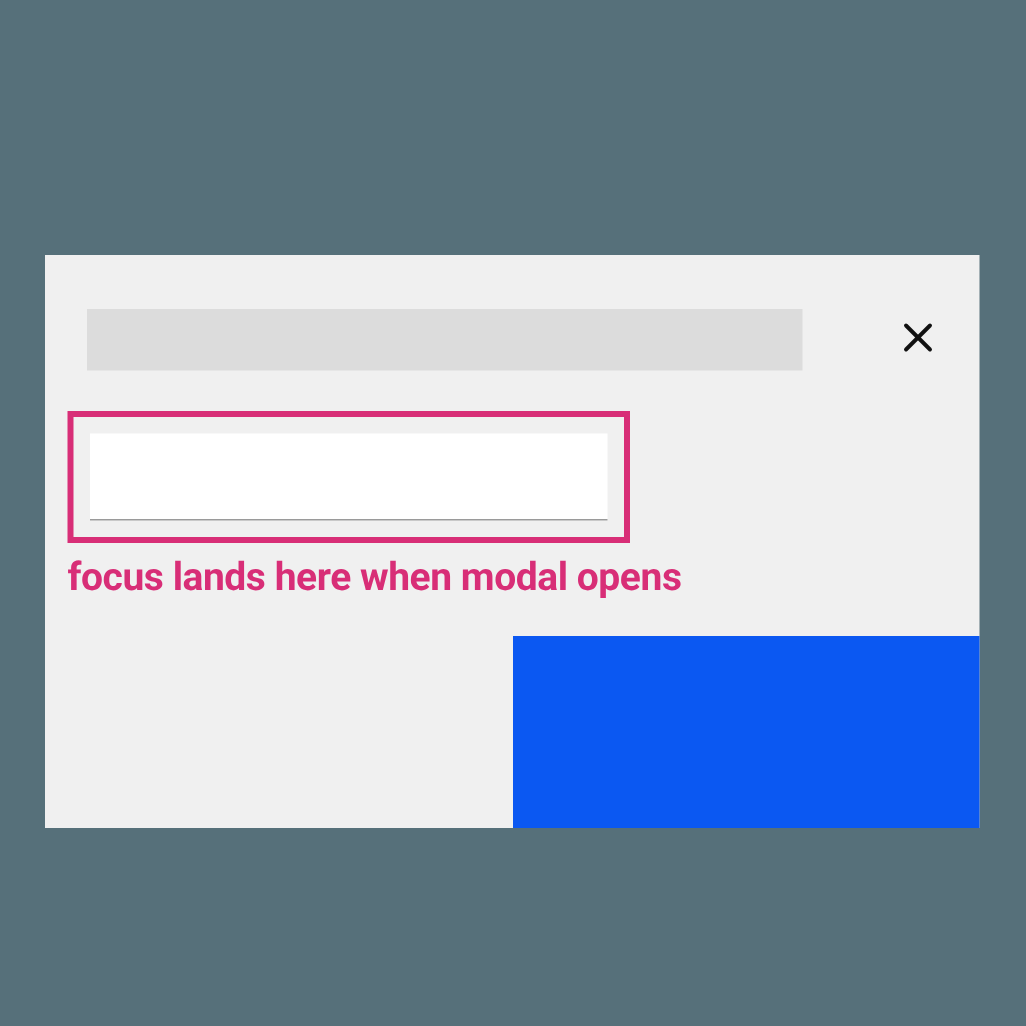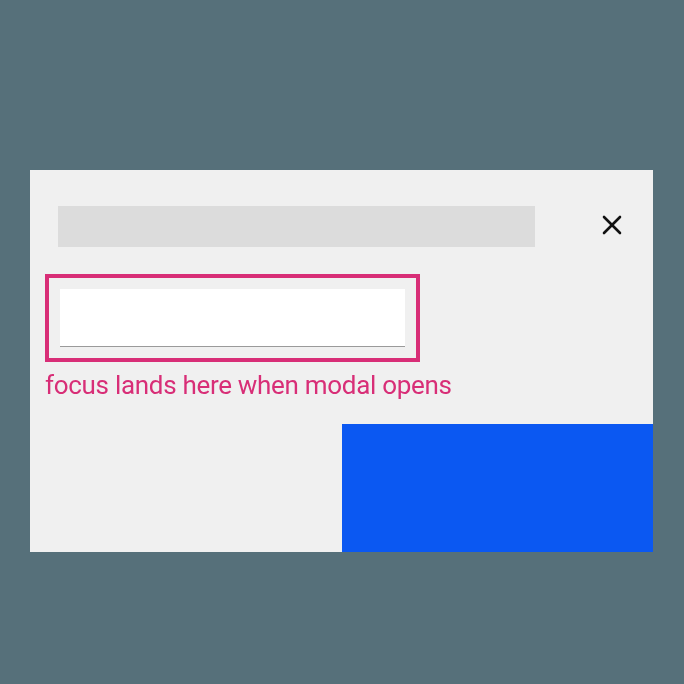--- a/index.html
+++ b/index.html
@@ -59,21 +59,21 @@
     border-bottom: 1px solid #9a9a9a;
     outline: none;
     padding: 0 8px;
     font-size: 16px;
   }
   .annotation {
     position: absolute;
     left: 15px;
     top: 200px;
     font-size: 26px;
-    font-weight: 400;
+    font-weight: 700;
     color: #d82e77;
     letter-spacing: -0.3px;
   }
   .primary-btn {
     position: absolute;
     right: 0;
     bottom: 0;
     width: 311px;
     height: 128px;
     background: #0b58f2;

